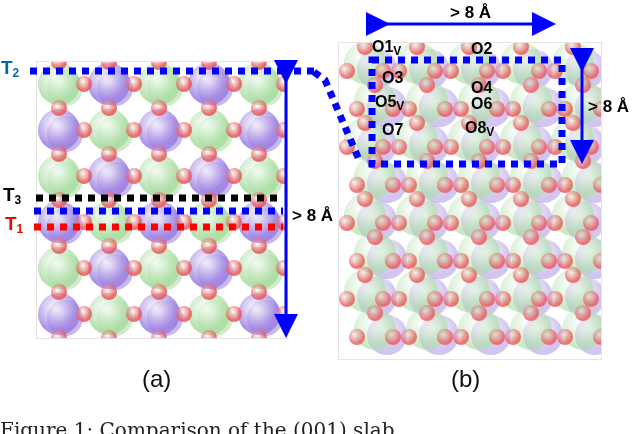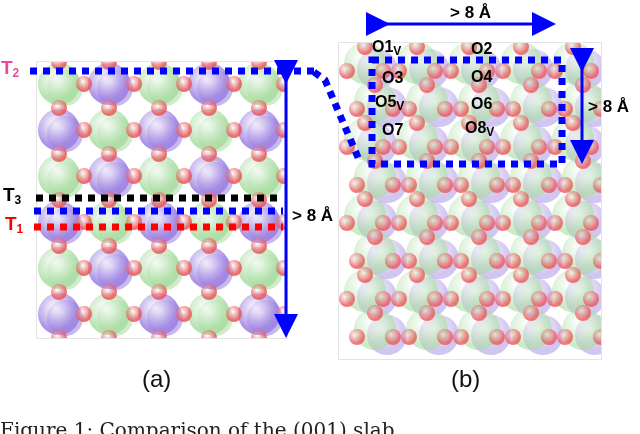--- a/index.html
+++ b/index.html
@@ -367,32 +367,32 @@
 
   <line x1="286" y1="78" x2="286" y2="332" stroke="#0000ff" stroke-width="3" marker-start="url(#ah)" marker-end="url(#ah)"></line>
 
   <rect x="372" y="60" width="190" height="104" fill="none" stroke="#0000ff" stroke-width="7" stroke-dasharray="7,6"></rect>
 
   <line x1="384" y1="24" x2="550" y2="24" stroke="#0000ff" stroke-width="3" marker-start="url(#ah)" marker-end="url(#ah)"></line>
 
   <line x1="582" y1="66" x2="582" y2="158" stroke="#0000ff" stroke-width="3" marker-start="url(#ah)" marker-end="url(#ah)"></line>
 </svg>
 
-<div class="lbl" style="left:1px;top:58px;color:#ec4899;font-size:19px;text-align:right;"><span>T</span><sub>2</sub></div>
+<div class="lbl" style="left:1px;top:58px;color:#0369a1;font-size:19px;text-align:right;"><span>T</span><sub>2</sub></div>
 <div class="lbl" style="left:3px;top:185px;color:#000;font-size:19px;"><span>T</span><sub>3</sub></div>
 <div class="lbl" style="left:5px;top:214px;color:#ff0000;font-size:19px;"><span>T</span><sub>1</sub></div>
 <div class="lbl" style="left:292px;top:207px;font-size:17px;">&gt; 8 Å</div>
 
 <div class="lbl" style="left:450px;top:4px;font-size:17px;">&gt; 8 Å</div>
 <div class="lbl" style="left:588px;top:98px;font-size:17px;">&gt; 8 Å</div>
 
 <div class="lbl" style="left:372px;top:39px;"><span>O1</span><sub>V</sub></div>
 <div class="lbl" style="left:471px;top:41px;"><span>O2</span></div>
 <div class="lbl" style="left:382px;top:70px;"><span>O3</span></div>
-<div class="lbl" style="left:471px;top:69px;"><span>O4</span></div>
+<div class="lbl" style="left:471px;top:80px;"><span>O4</span></div>
 <div class="lbl" style="left:375px;top:94px;"><span>O5</span><sub>V</sub></div>
 <div class="lbl" style="left:471px;top:96px;"><span>O6</span></div>
 <div class="lbl" style="left:382px;top:122px;"><span>O7</span></div>
 <div class="lbl" style="left:465px;top:120px;"><span>O8</span><sub>V</sub></div>
 
 <div class="cap" style="left:142px;top:365px;">(a)</div>
 <div class="cap" style="left:451px;top:365px;">(b)</div>
 <div class="caption">Figure 1: Comparison of the (001) slab</div>
 
 </body></html>

